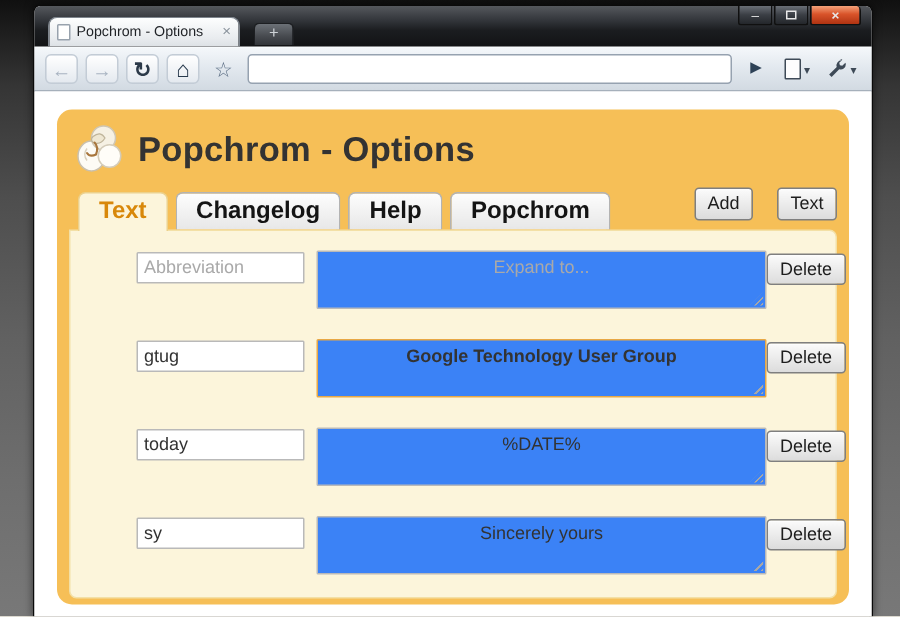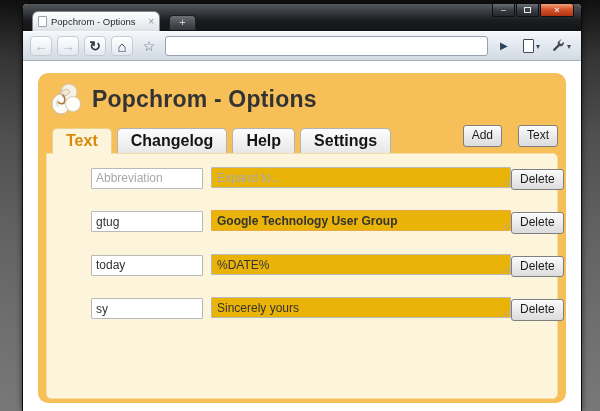--- a/index.html
+++ b/index.html
@@ -119,24 +119,24 @@
   }
   .row { display:flex; align-items:flex-start; margin-bottom:20px; }
   .abbr-input {
     width:112px; height:21px; margin-top:1px;
     border:1px solid #b9b9b9; background:#fff; border-radius:1px;
     font-family:"Liberation Sans",sans-serif; font-size:12px; color:#333; padding:0 4px; outline:none;margin-left:32px;
   }
   .abbr-input::placeholder, .expansion::placeholder { color:#a9a9a9; opacity:1; }
   .exp-wrap { position:relative; margin-left:8px; width:300px; }
   .expansion {
-    width:300px; height:21px; display:block;
-    border:1px solid #b9b9b9; background:#eab308; border-radius:1px;
+    width:300px; height:39px; display:block;
+    border:1px solid #b9b9b9; background:#3b82f6; border-radius:1px;
     font-family:"Liberation Sans",sans-serif; font-size:12px; color:#333;
-    padding:3px 5px; resize:none; outline:none; overflow:hidden;
+    padding:3px 5px; resize:none; outline:none; overflow:hidden;text-align:center;
   }
   .expansion.focused { border-color:#E8A845;font-weight:bold; }
   .resize-grip {
     position:absolute; right:2px; bottom:2px; width:9px; height:9px;
     background:repeating-linear-gradient(135deg, transparent 0 2px, #a7a7a7 2px 3px);
     clip-path:polygon(100% 0, 100% 100%, 0 100%);
   }
   .delete-btn { margin-left:auto; margin-right:8px; margin-top:2px; }
 </style>
 </head>
@@ -205,21 +205,21 @@
             <path d="M15 14 q3 3 1 8 q-4 2 -6 -1" fill="none" stroke="#a8763d" stroke-width="1.4" stroke-linecap="round"></path>
             <path d="M10 18 q-3 4 0 8" fill="none" stroke="#d9d0bd" stroke-width="1"></path>
           </svg>
           <div class="page-title">Popchrom - Options</div>
         </div>
 
         <div class="tabbar">
           <div class="ptab active">Text</div>
           <div class="ptab">Changelog</div>
           <div class="ptab">Help</div>
-          <div class="ptab">Settings</div>
+          <div class="ptab">Popchrom</div>
           <div class="tab-actions">
             <button class="btn">Add</button>
             <button class="btn">Text</button>
           </div>
         </div>
 
         <div class="content">
 
           <div class="row">
             <input class="abbr-input" placeholder="Abbreviation" style="">

